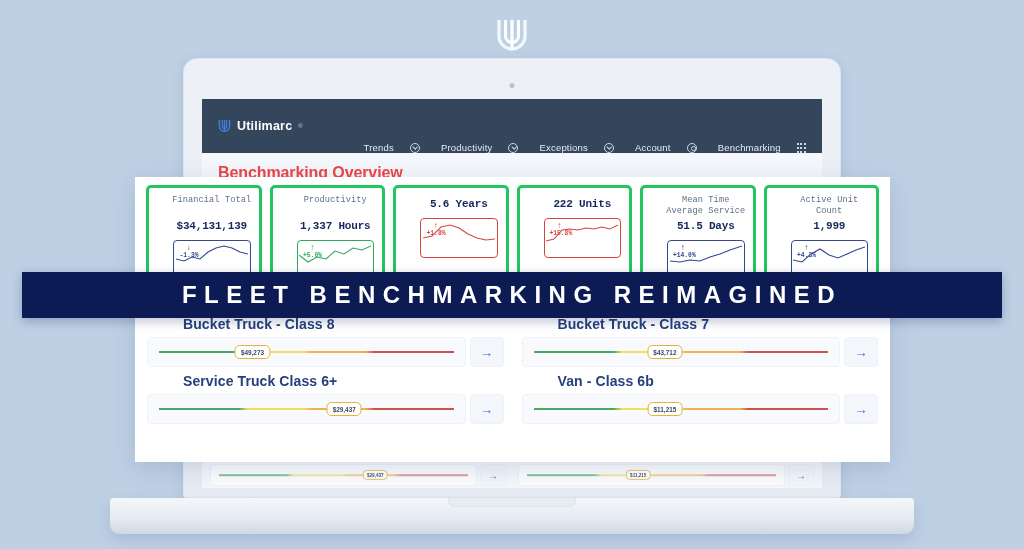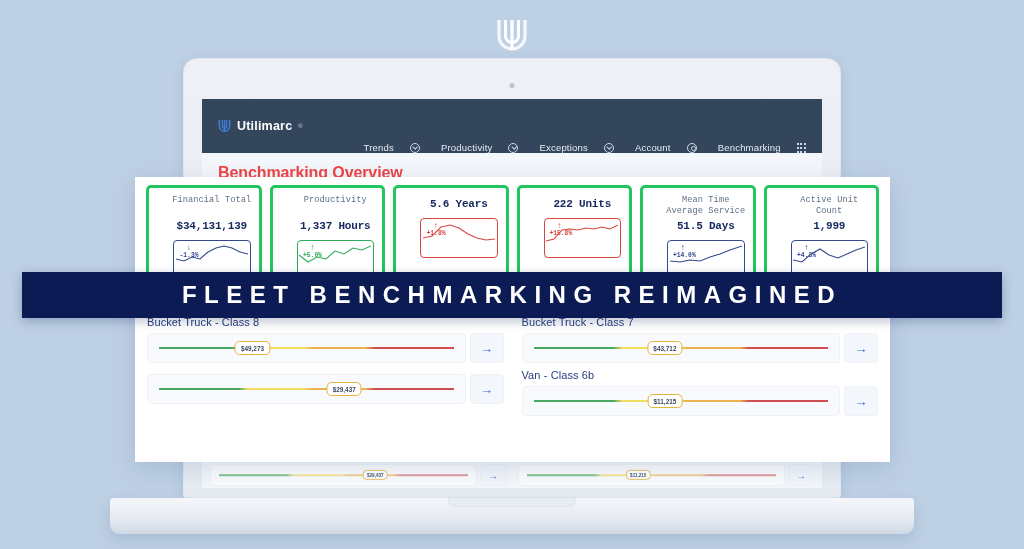--- a/index.html
+++ b/index.html
@@ -142,21 +142,21 @@
   .kpi-spark svg{ position:absolute; right:2px; top:4px; }
 
   
   #comparisons{ padding:8px 12px 0 12px; }
   #cmp-heading{ display:flex; align-items:baseline; gap:5px; }
   #cmp-heading .cmp-title{ color:#2c3a4d; font-size:12.5px; font-weight:bold;}
   #cmp-heading .cmp-sub{ color:#7b8899; font-size:11px;}
   #cmp-grid{
     display:grid; grid-template-columns:1fr 1fr; gap:6px 18px; margin-top:9px;
   }
-  .cmp-block-title{ color:#26407e; font-size:11px; font-weight:normal; letter-spacing:.1px;}
+  .cmp-block-title{ color:#26407e; font-size:14px; font-weight:bold; letter-spacing:.1px;margin-left:36px;}
   .cmp-row{ display:flex; gap:4px; margin-top:5px; }
   .cmp-track-box{
     flex:1; background:#f8fafd; border:1px solid #eef2f7; border-radius:4px;
     height:30px; position:relative;
   }
   .cmp-arrow-box{
     width:34px; background:#f3f6fb; border:1px solid #eef2f7; border-radius:4px;
     height:30px; display:flex; align-items:center; justify-content:center;
     color:#3a63d8; font-size:13px; line-height:1;
   }
@@ -430,20 +430,21 @@
         <div class="cmp-row">
           <div class="cmp-track-box">
             <div class="cmp-track"></div>
             <div class="cmp-pill" style="left:45%">$43,712</div>
           </div>
           <div class="cmp-arrow-box">→</div>
         </div>
       </div>
 
       <div>
+        <div class="cmp-block-title">Service Truck Class 6+</div>
         <div class="cmp-row">
           <div class="cmp-track-box">
             <div class="cmp-track"></div>
             <div class="cmp-pill" style="left:62%">$29,437</div>
           </div>
           <div class="cmp-arrow-box">→</div>
         </div>
       </div>
 
       <div>

